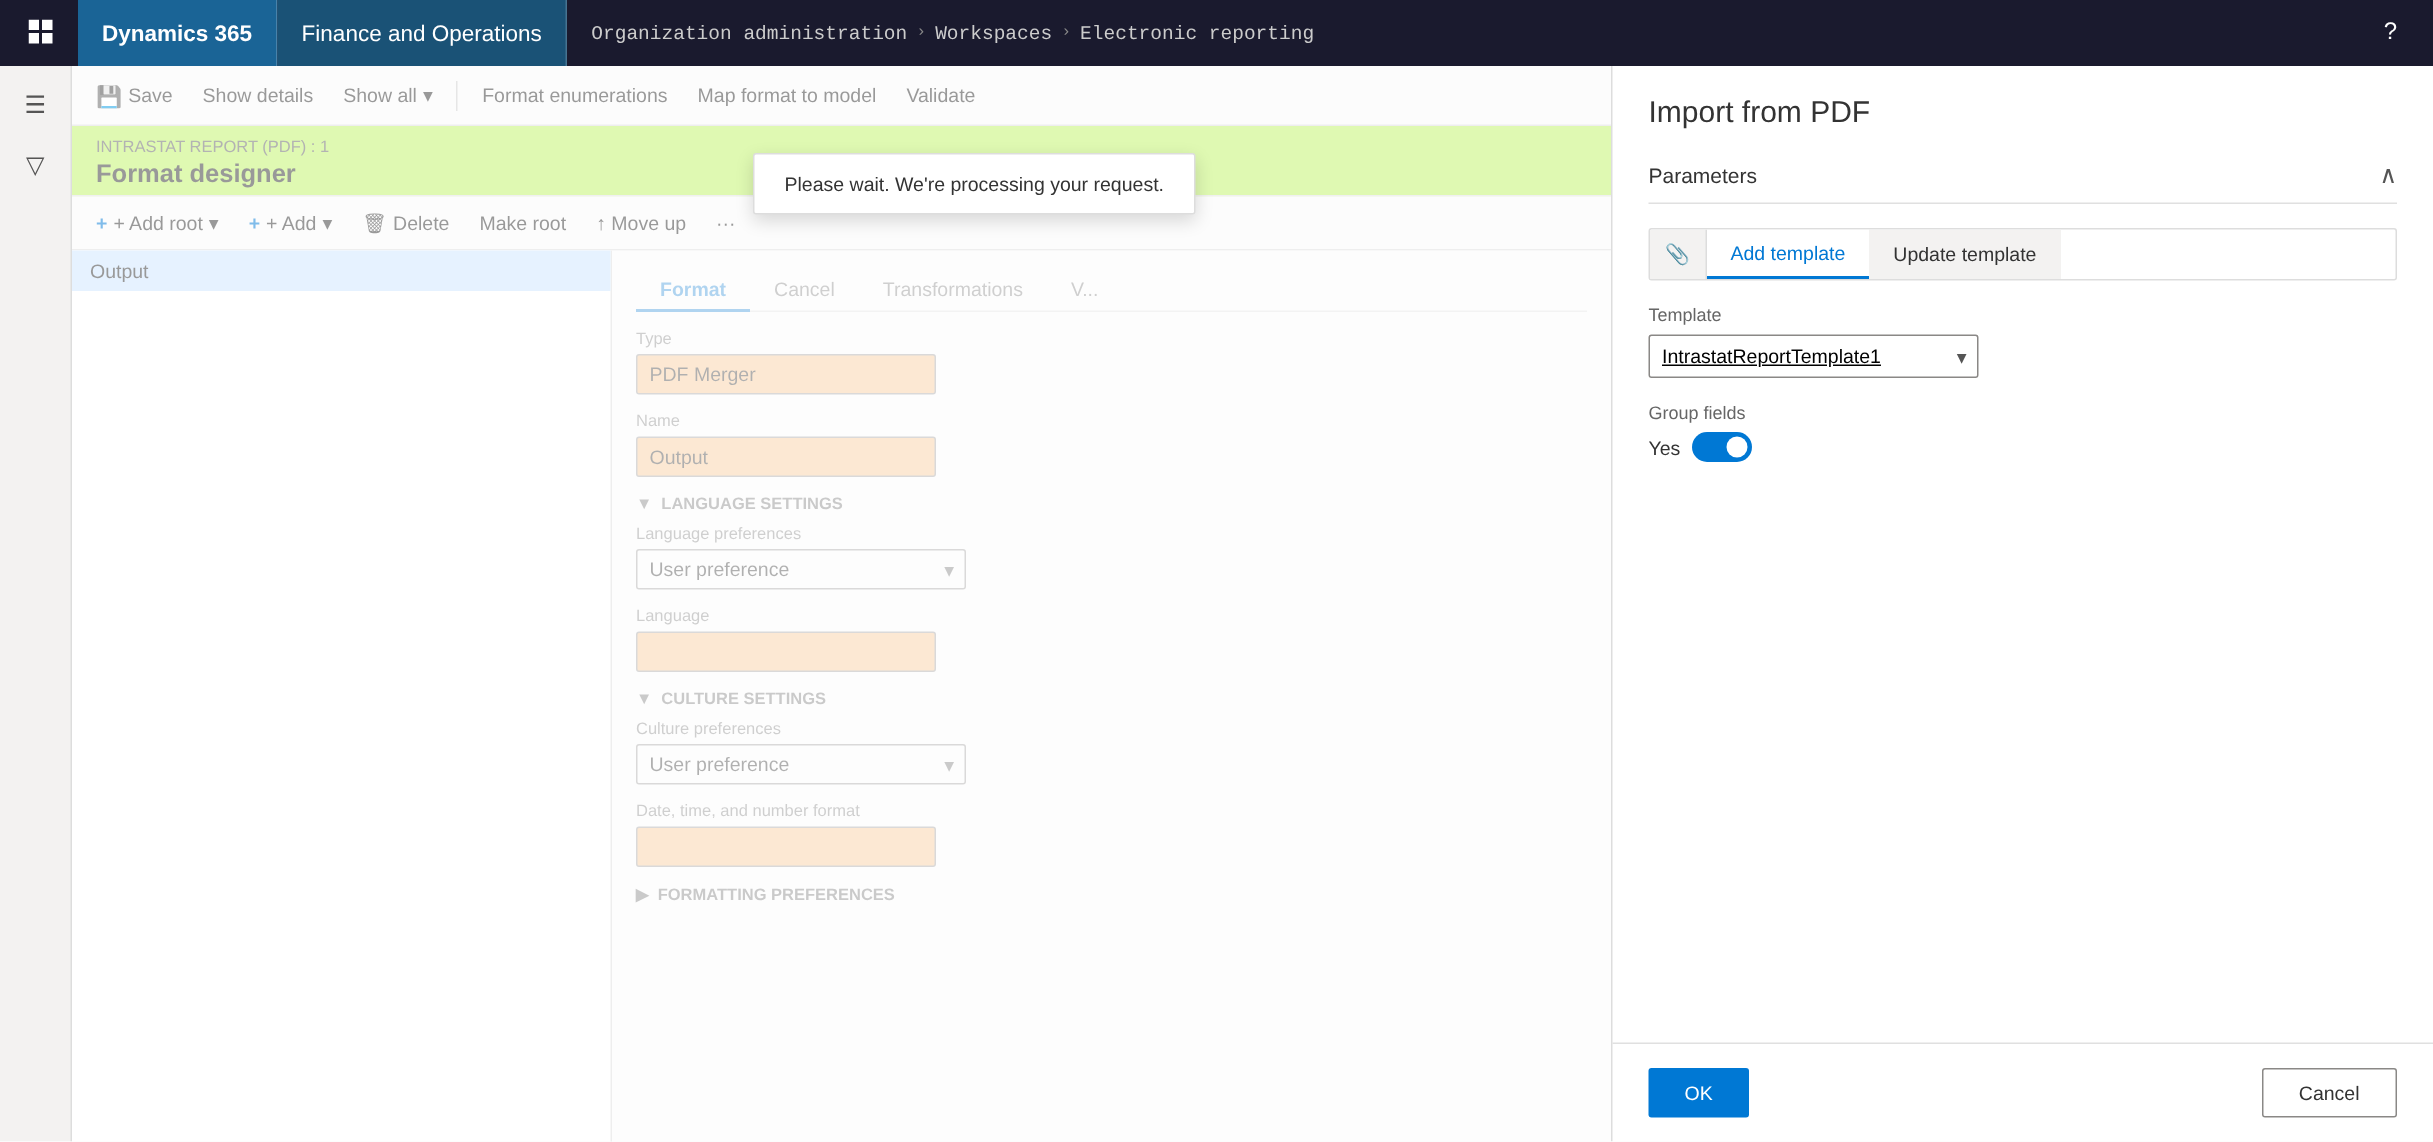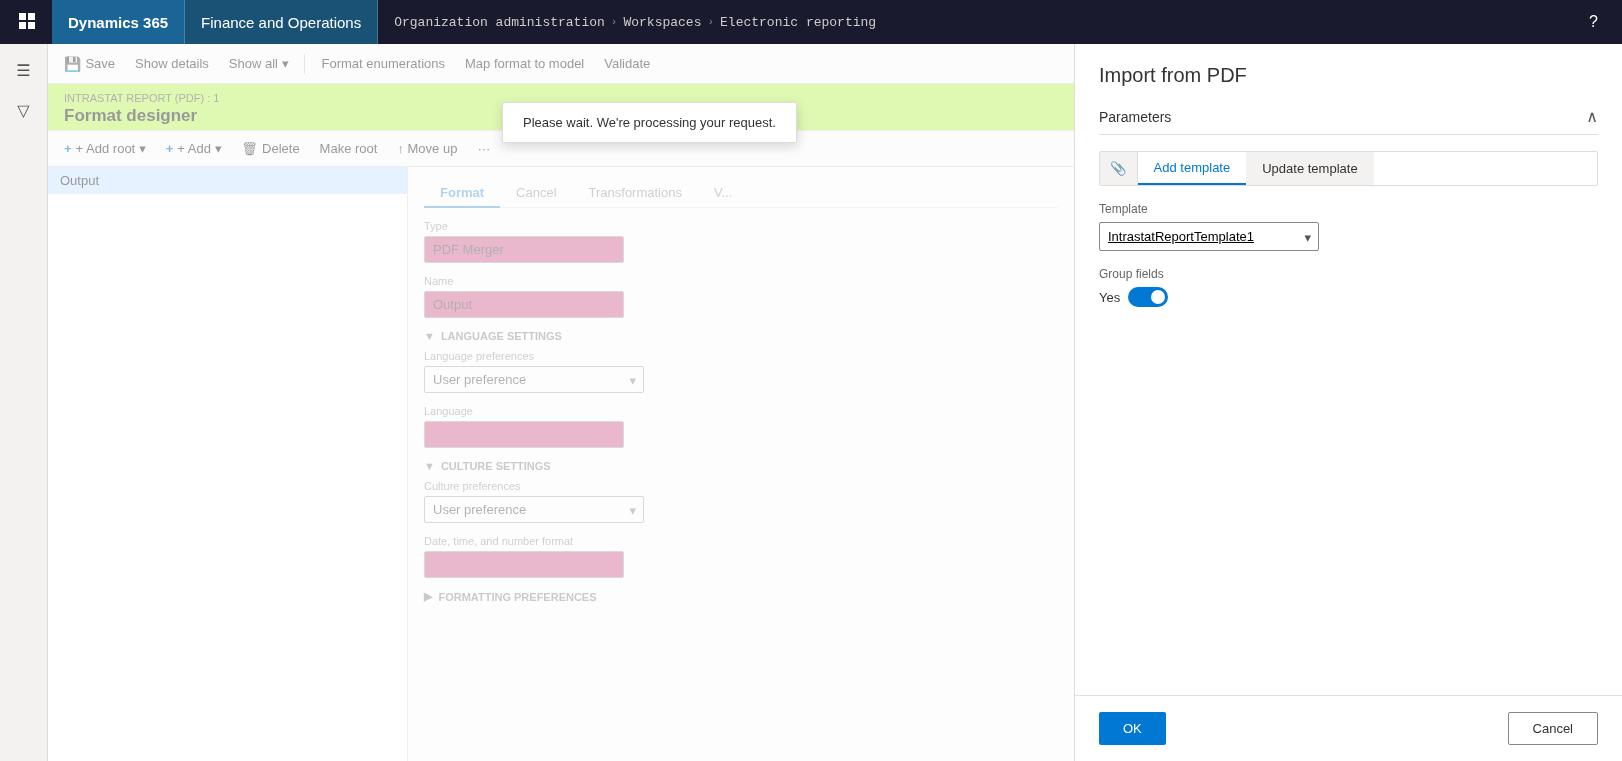--- a/index.html
+++ b/index.html
@@ -178,21 +178,21 @@
       border-bottom: 2px solid #0078d4;
       font-weight: 600;
     }
 
     
     .form-field { margin-bottom: 12px; }
     .form-label { font-size: 11px; color: #666; margin-bottom: 4px; }
     .form-input {
       width: 100%; padding: 5px 8px;
       border: 1px solid #8a8886; border-radius: 2px;
-      font-size: 13px; background: #be185d;
+      font-size: 13px; background: #fdba74;
     }
     .section-header {
       display: flex; align-items: center; gap: 6px;
       font-size: 11px; font-weight: 600; color: #555;
       text-transform: uppercase;
       margin: 12px 0 8px;
     }
 
     .select-field {
       width: 220px; padding: 5px 28px 5px 8px;

